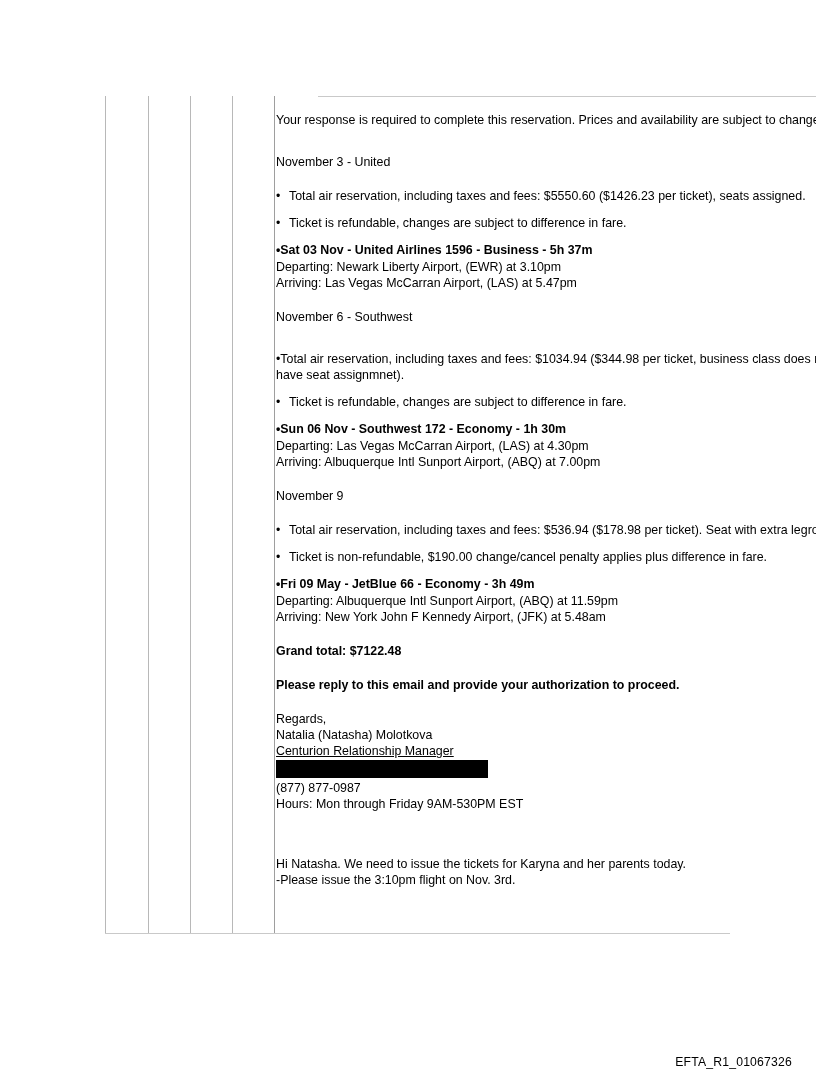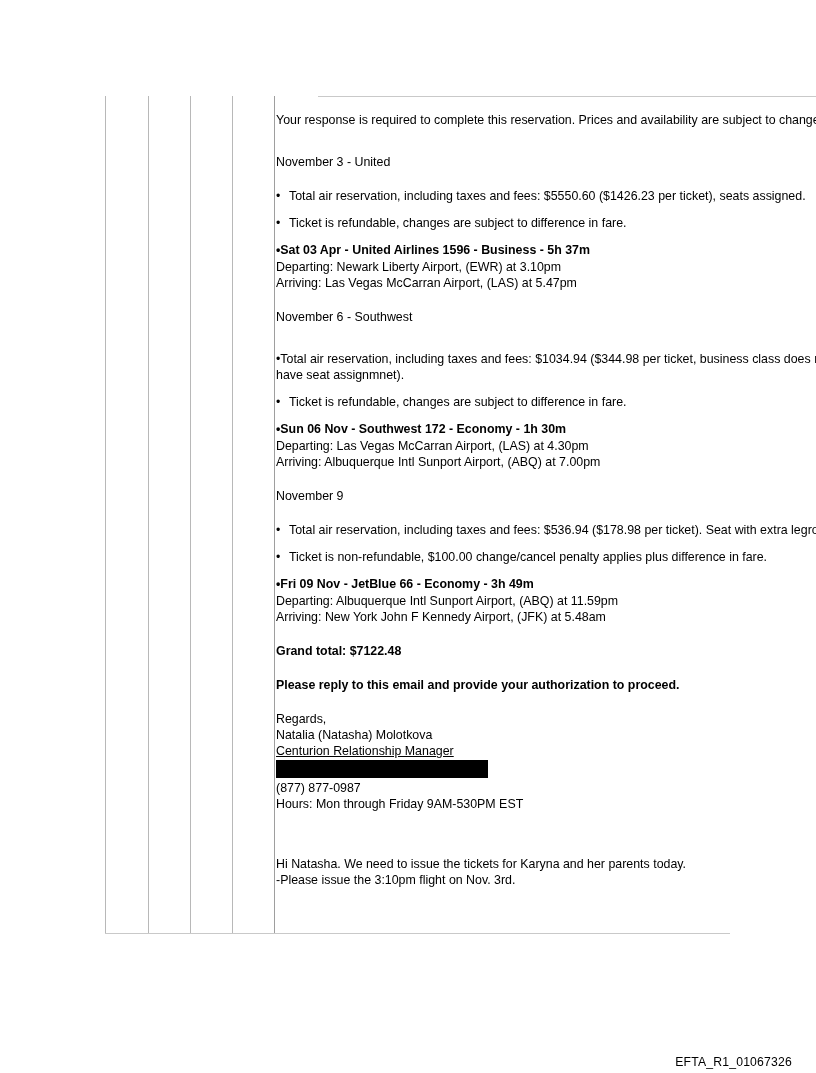--- a/index.html
+++ b/index.html
@@ -143,21 +143,21 @@
     <div class="spacer-md"></div>
     <div class="bullet-row">
       <span class="dot">•</span><span>Total air reservation, including taxes and fees: $5550.60 ($1426.23 per ticket), seats assigned.</span>
     </div>
     <div class="spacer-sm"></div>
     <div class="bullet-row">
       <span class="dot">•</span><span>Ticket is refundable, changes are subject to difference in fare.</span>
     </div>
     <div class="spacer-sm"></div>
     <div class="flight-head">
-      <span class="dot">•</span><span>Sat 03 Apr - United Airlines 1596 - Business - 5h 37m</span>
+      <span class="dot">•</span><span>Sat 03 Nov - United Airlines 1596 - Business - 5h 37m</span>
     </div>
     <div class="flight-line">Departing: Newark Liberty Airport,  (EWR) at 3.10pm</div>
     <div class="flight-line">Arriving: Las Vegas McCarran Airport,  (LAS) at 5.47pm</div>
 
     <div class="spacer-md"></div>
 
     <div class="para">November 6 - Southwest</div>
     <div class="spacer-lg"></div>
     <div class="wrap-row">
       <span class="dot">•</span><span>Total air reservation, including taxes and fees: $1034.94 ($344.98 per ticket, business class does not have seat assignmnet).</span>
@@ -175,25 +175,25 @@
 
     <div class="spacer-md"></div>
 
     <div class="para">November 9</div>
     <div class="spacer-md"></div>
     <div class="bullet-row">
       <span class="dot">•</span><span>Total air reservation, including taxes and fees: $536.94 ($178.98 per ticket). Seat with extra legroom.</span>
     </div>
     <div class="spacer-sm"></div>
     <div class="bullet-row">
-      <span class="dot">•</span><span>Ticket is  non-refundable, $100.00 change/cancel penalty applies plus difference in fare.</span>
+      <span class="dot">•</span><span>Ticket is  non-refundable, $190.00 change/cancel penalty applies plus difference in fare.</span>
     </div>
     <div class="spacer-sm"></div>
     <div class="flight-head">
-      <span class="dot">•</span><span>Fri 09 Nov - JetBlue 66 - Economy - 3h 49m</span>
+      <span class="dot">•</span><span>Fri 09 May - JetBlue 66 - Economy - 3h 49m</span>
     </div>
     <div class="flight-line">Departing: Albuquerque Intl Sunport Airport,  (ABQ) at 11.59pm</div>
     <div class="flight-line">Arriving: New York John F Kennedy Airport,  (JFK) at 5.48am</div>
 
     <div class="spacer-md"></div>
 
     <div class="para bold">Grand total: $7122.48</div>
 
     <div class="spacer-md"></div>
 

